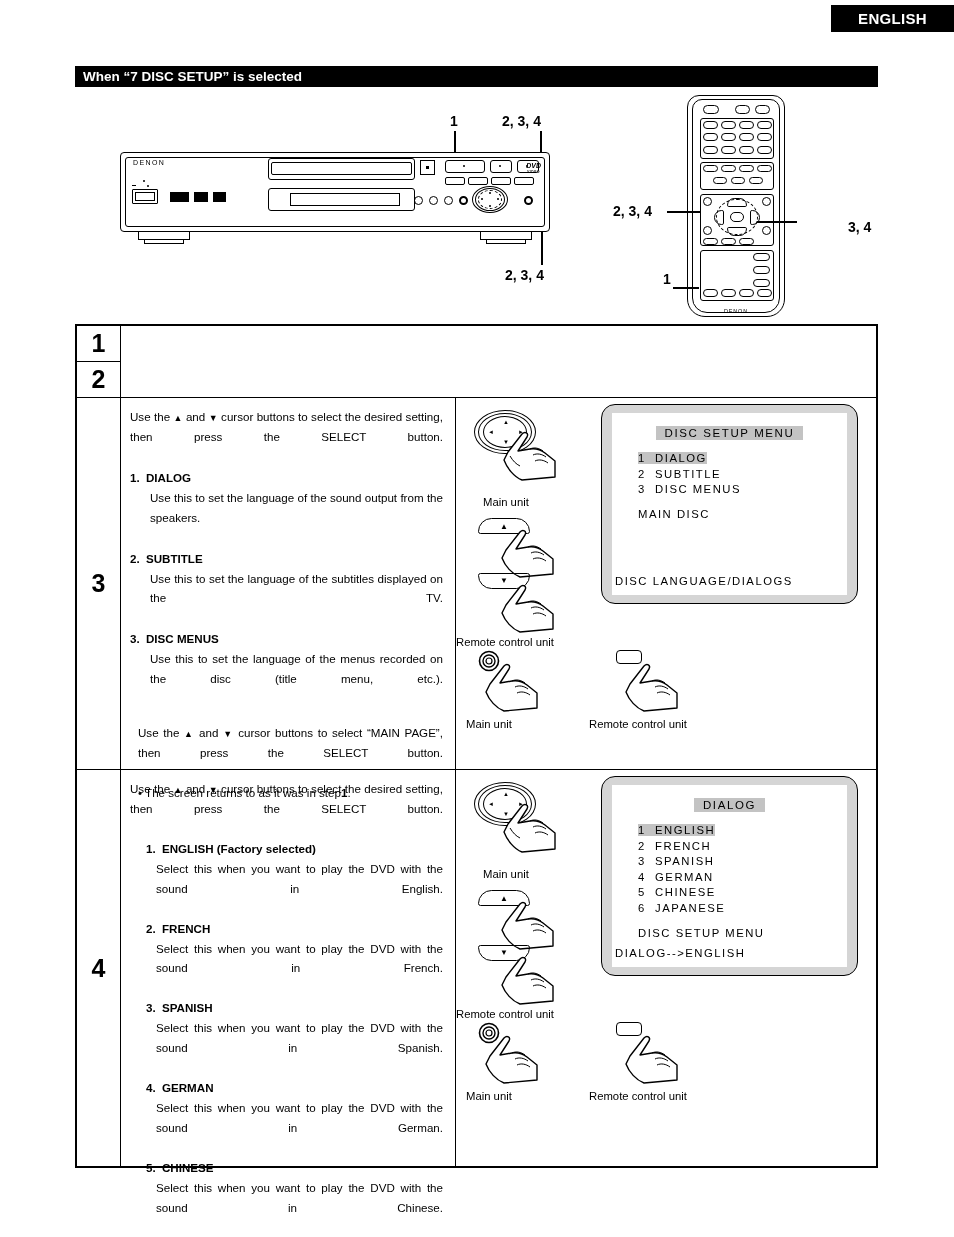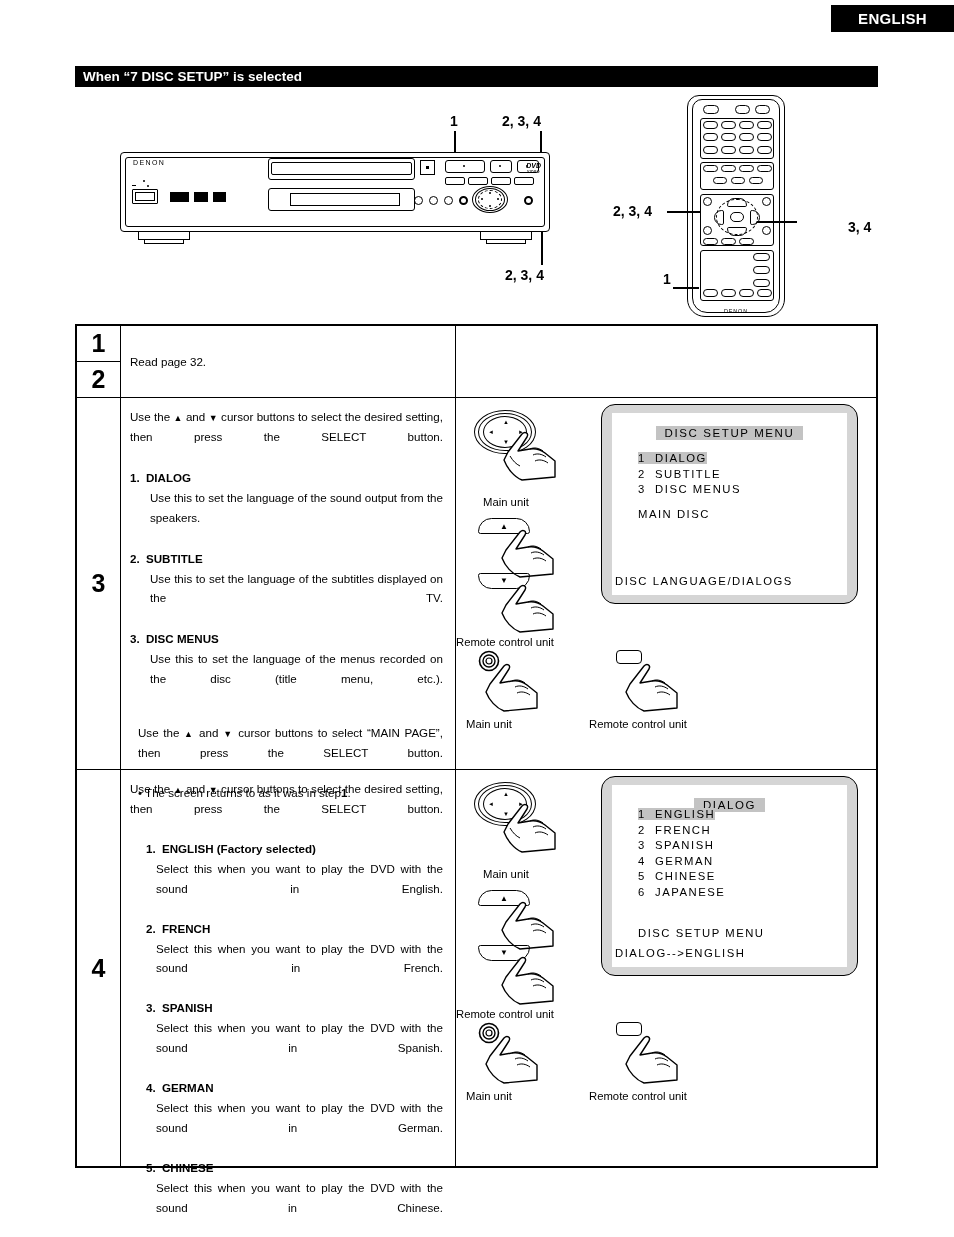--- a/index.html
+++ b/index.html
@@ -606,23 +606,20 @@
   </div>
 </div>
 
 <div class="steptable">
 
   <div class="trow r1">
     <div class="numcol">
       <div class="numcell div">1</div>
       <div class="numcell">2</div>
     </div>
-    <div class="textcol" style="display:flex; align-items:center; padding-top:0;">
-      <span>Read page 32.</span>
-    </div>
     <div class="figcol"></div>
   </div>
 
   <div class="trow r3">
     <div class="numcol">
       <div class="numcell">3</div>
     </div>
 
     <div class="textcol">
       <div class="j">
@@ -826,21 +823,21 @@
         <path d="M31 31 C35 29 40 30 44 33" fill="none" stroke="#000" stroke-width="1"></path>
         <path d="M33 37 C37 35 42 36 46 39" fill="none" stroke="#000" stroke-width="1"></path>
       </svg>
       <div class="fig-label" style="left:0px; top:238px;">Remote control unit</div>
 
       <div class="osd" style="left:145px; top:6px;">
         <div class="osd-screen">
           <div class="osd-title">
             <span>DIALOG</span>
           </div>
-          <div class="osd-list" style="top:22px;">
+          <div class="osd-list" style="top:38px;">
             <div><span class="hl"><span>1</span>&nbsp; <span>ENGLISH</span></span></div>
             <div><span>2</span>&nbsp; <span>FRENCH</span></div>
             <div><span>3</span>&nbsp; <span>SPANISH</span></div>
             <div><span>4</span>&nbsp; <span>GERMAN</span></div>
             <div><span>5</span>&nbsp; <span>CHINESE</span></div>
             <div><span>6</span>&nbsp; <span>JAPANESE</span></div>
           </div>
           <div class="osd-sub" style="top:142px;">DISC SETUP MENU</div>
           <div class="osd-foot">DIALOG--&gt;ENGLISH</div>
         </div>

